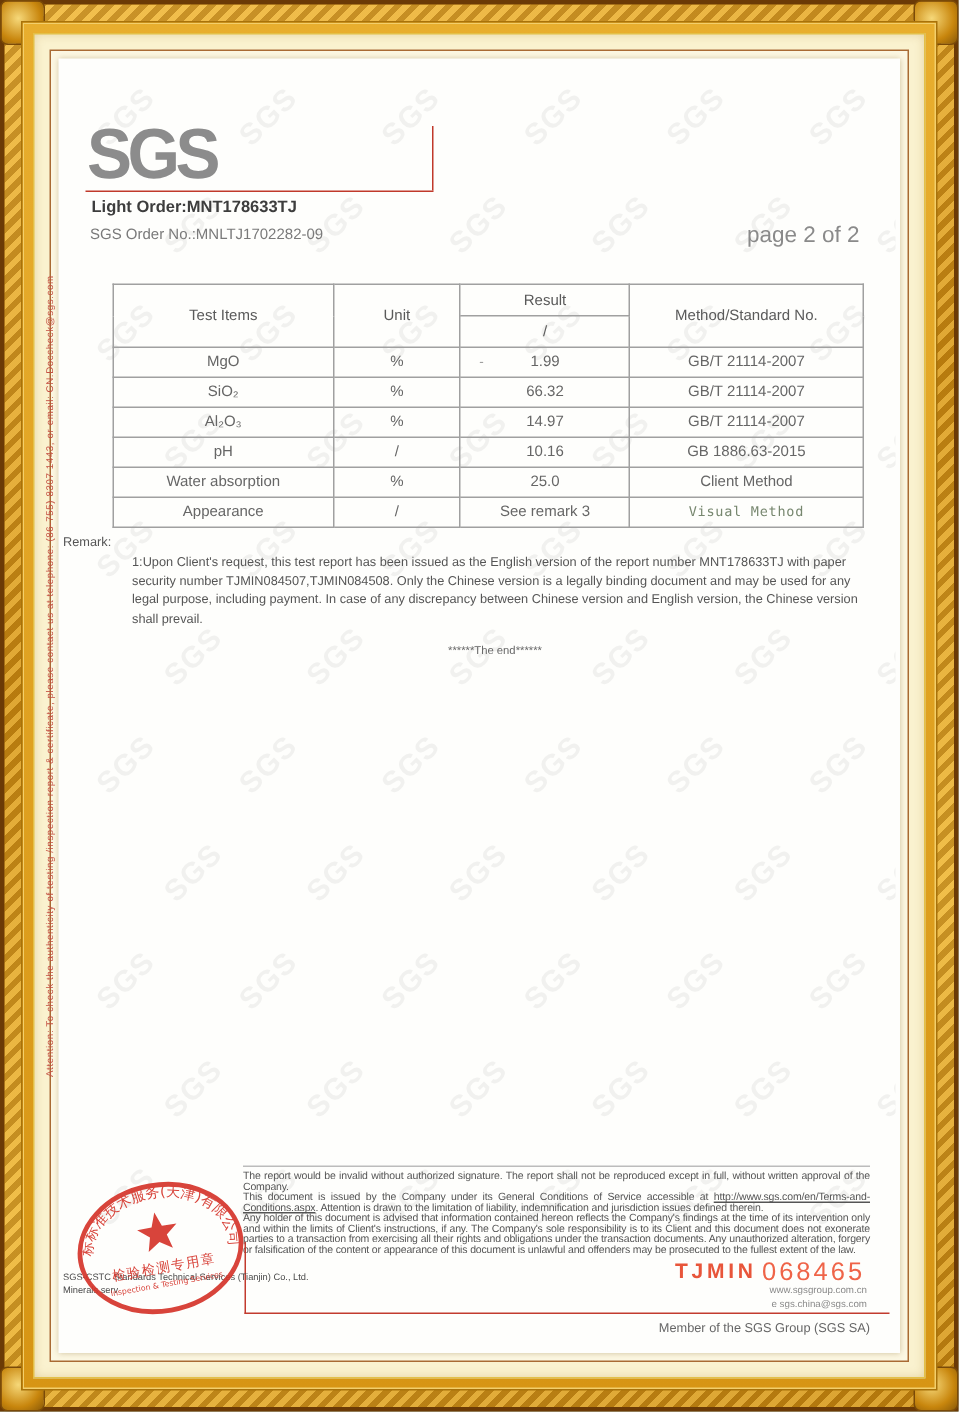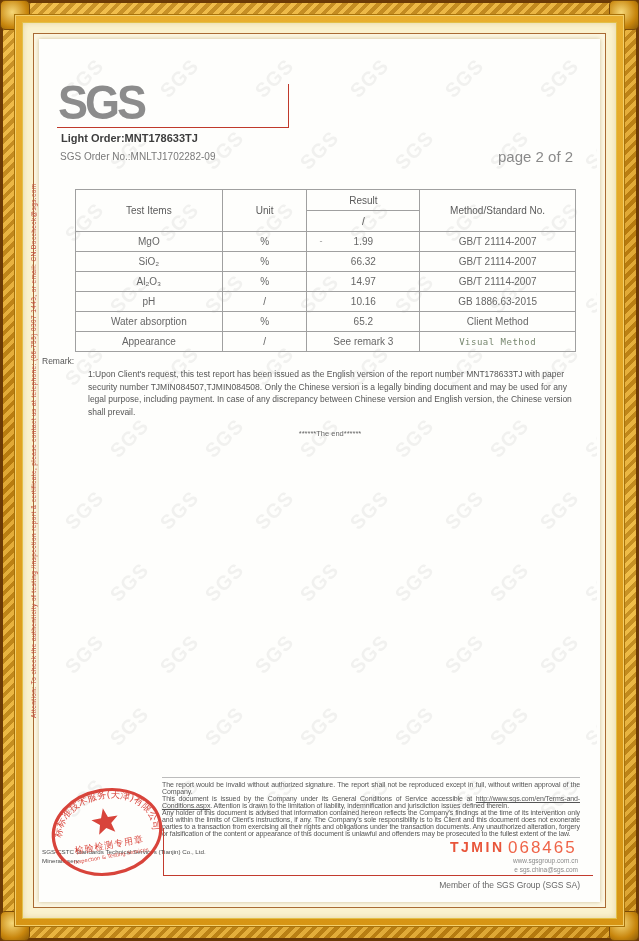--- a/index.html
+++ b/index.html
@@ -202,21 +202,21 @@
       </tr>
       <tr>
         <td>pH</td>
         <td>/</td>
         <td>10.16</td>
         <td>GB 1886.63-2015</td>
       </tr>
       <tr>
         <td>Water absorption</td>
         <td>%</td>
-        <td>65.2</td>
+        <td>25.0</td>
         <td>Client Method</td>
       </tr>
       <tr>
         <td>Appearance</td>
         <td>/</td>
         <td>See remark 3</td>
         <td class="mono-method">Visual Method</td>
       </tr>
     </tbody>
       </table>

